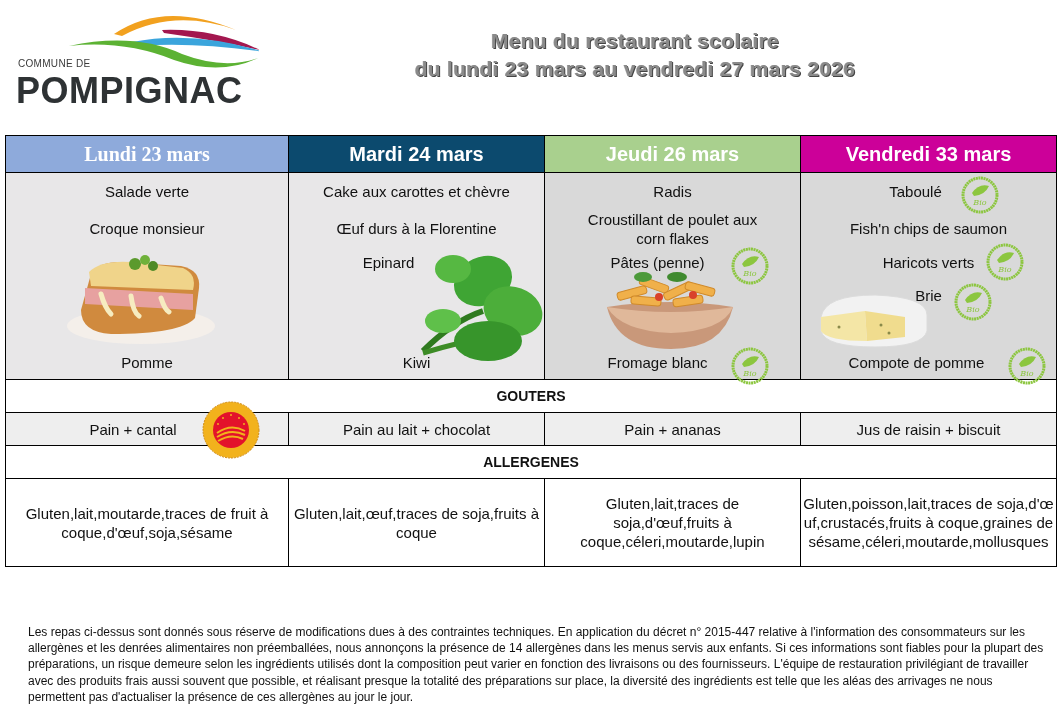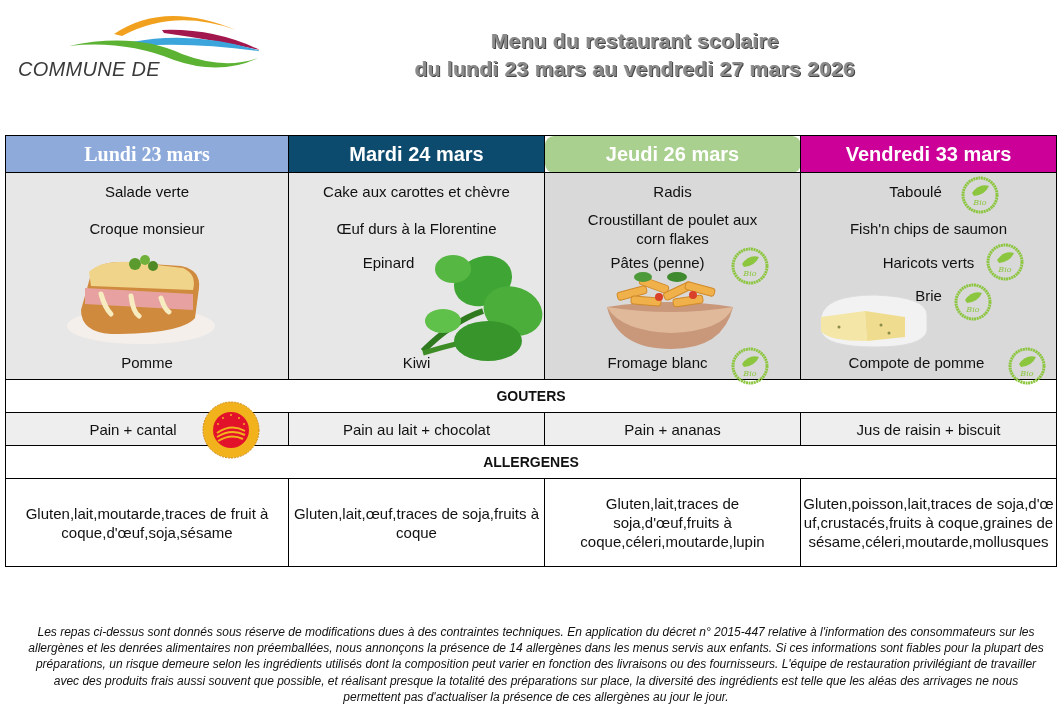--- a/index.html
+++ b/index.html
@@ -2,68 +2,69 @@
 <html><head>
 <meta charset="utf-8">
 <style>
   * { box-sizing: border-box; margin: 0; padding: 0; }
   html, body { width: 1064px; height: 717px; background: #ffffff; overflow: hidden; }
   body { position: relative; font-family: "Liberation Sans", "DejaVu Sans", sans-serif; color: #111; }
 
   
   .logo { position: absolute; left: 14px; top: 6px; width: 245px; height: 102px; }
   .logo svg { position: absolute; left: 0; top: 0; }
-  .logo .commune { position: absolute; left: 4px; top: 52px; font-size: 20px; color: #3a3a3a; letter-spacing: 0.3px; font-style: italic; }
+  .logo .commune { position: absolute; left: 4px; top: 52px; font-size: 10px; color: #3a3a3a; letter-spacing: 0.3px; }
   .logo .town { position: absolute; left: 2px; top: 64px; font-size: 36px; font-weight: bold; color: #2e3234; letter-spacing: 0.5px; }
 
   
   .title { position: absolute; left: 330px; top: 27px; width: 610px; text-align: center;
            font-size: 21px; font-weight: bold; color: #8a8a8a; line-height: 28px;
            text-shadow: 1px 1px 0 #444, -0.5px -0.5px 0 #bbb; letter-spacing: 0.3px; }
 
   
   .menu { position: absolute; left: 5px; top: 135px; width: 1051px; border-collapse: collapse; table-layout: fixed; }
   .menu td, .menu th { border: 1.5px solid #000; text-align: center; vertical-align: middle; font-size: 15px; font-weight: normal; }
   .menu th.day { height: 37px; color: #fff; font-weight: bold; font-size: 20px; }
   .day-0 { background: #8eaadb; font-family: Liberation Serif, serif; }
   .day-1 { background: #0c4a6e; }
-  .day-2 { background: #a9d08e; border-radius: 9px; }
+  .day-2 { background: #a9d08e; }
   .day-3 { background: #cc0099; }
 
   .meal-cell { height: 207px; position: relative; padding: 0; }
   .meal-cell.c0, .meal-cell.c1 { background: #e8e7e8; margin-top: 48px; }
   .meal-cell.c2, .meal-cell.c3 { background: #d9d9d9; }
   .dish { position: absolute; left: 0; right: 0; text-align: center; line-height: 19px; font-size: 15px; }
 
   .section-row td { height: 33px; font-weight: bold; font-size: 14px; background: #fff; }
   .snack-row td { height: 33px; background: #eeeeee; position: relative; }
   .allergen-row td { height: 88px; background: #fff; line-height: 19px; padding: 0 3px; font-size: 15px; }
 
   
   .bio { position: absolute; width: 42px; height: 42px; }
   .bio svg { width: 42px; height: 42px; }
   .aop { position: absolute; width: 58px; height: 58px; }
 
   
   .illus { position: absolute; }
 
-  .disclaimer { position: absolute; left: 28px; top: 624px; width: 1016px; text-align: center;
-                font-size: 12px; line-height: 16.2px; color: #111; font-style: italic; }
+  .disclaimer { position: absolute; left: 28px; top: 624px; width: 1016px; 
+                font-size: 12px; line-height: 16.2px; color: #111; }
 </style>
 </head>
 <body>
 
 <div class="logo">
   <svg width="245" height="70" viewBox="0 0 245 70">
     <path d="M100 28 Q150 -6 222 24 Q160 2 108 30 Z" fill="#f2a11f"></path>
     <path d="M148 24 Q200 22 246 44 Q200 34 150 27 Z" fill="#a3174f"></path>
     <path d="M118 36 Q180 24 250 46 Q182 36 124 40 Z" fill="#3ba5dc"></path>
     <path d="M55 40 Q120 26 168 48 Q210 64 244 52 Q206 70 160 54 Q110 34 55 40 Z" fill="#5cb233"></path>
   </svg>
   <div class="commune">COMMUNE DE</div>
+  <div class="town">POMPIGNAC</div>
 </div>
 
 <div class="title">
   <div>Menu du restaurant scolaire</div>
   <div>du lundi 23 mars au vendredi 27 mars 2026</div>
 </div>
 
 <table class="menu">
   <colgroup>
       <col style="width:283px">

